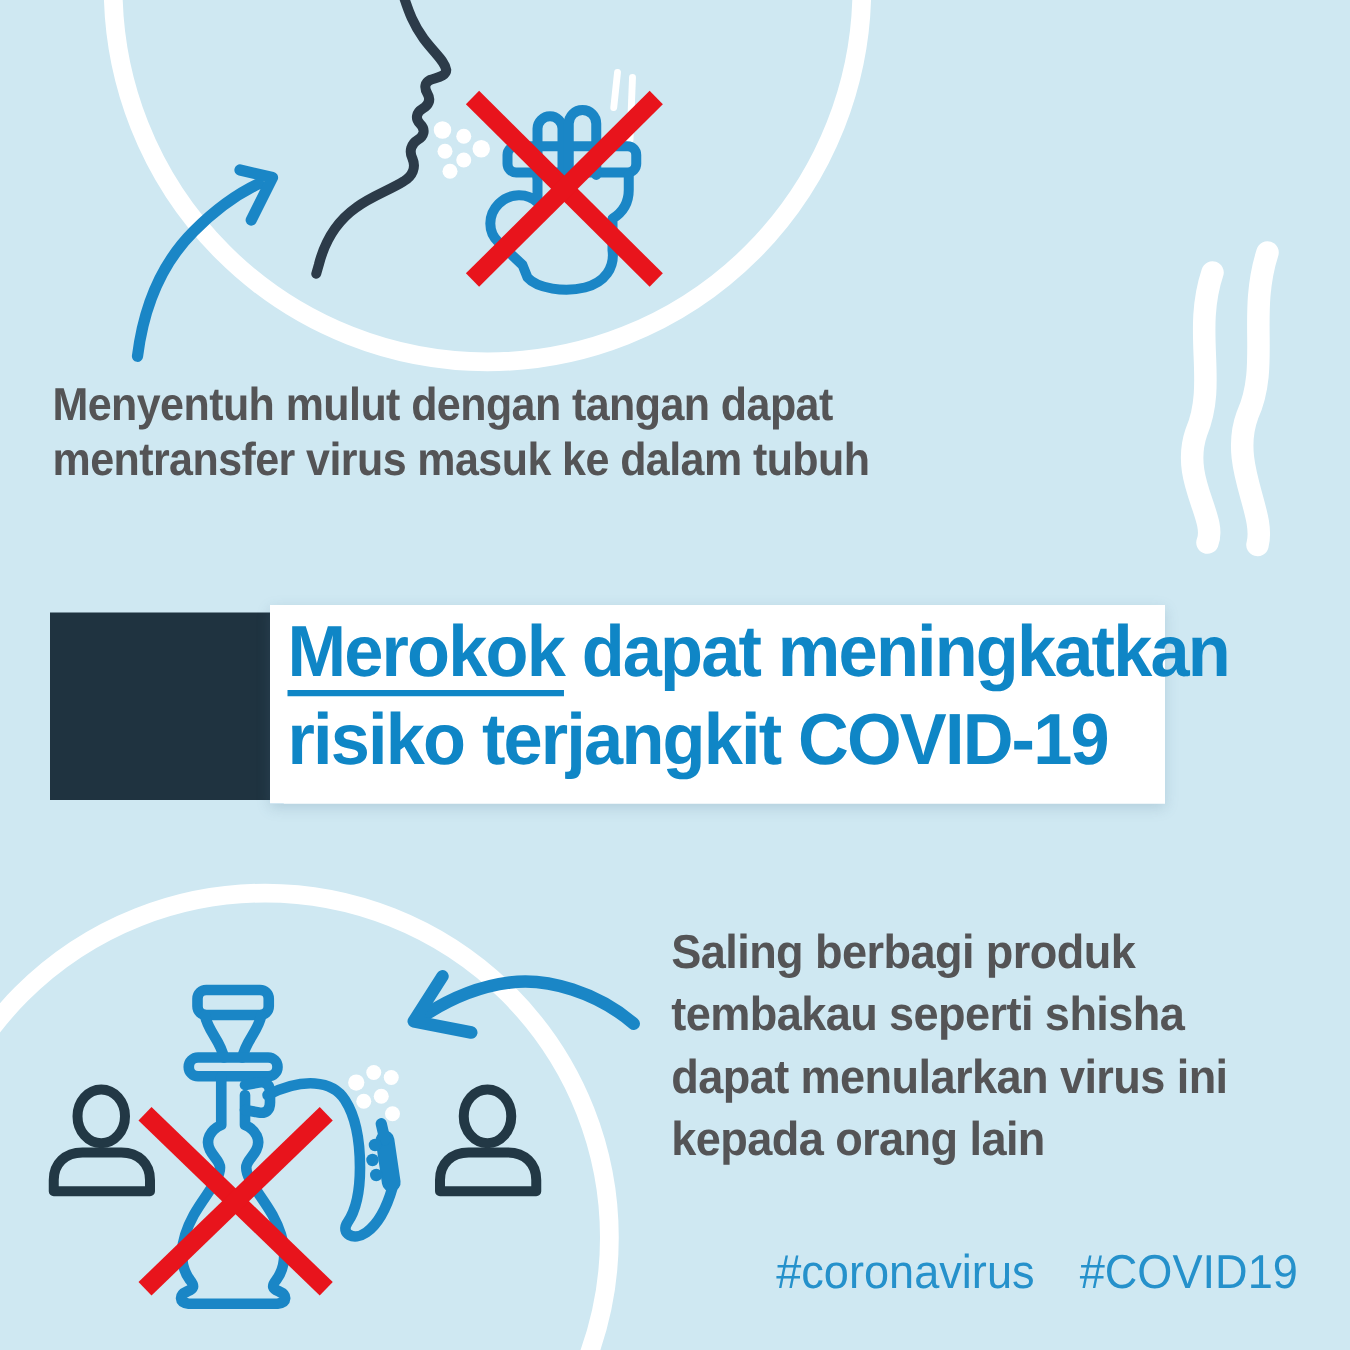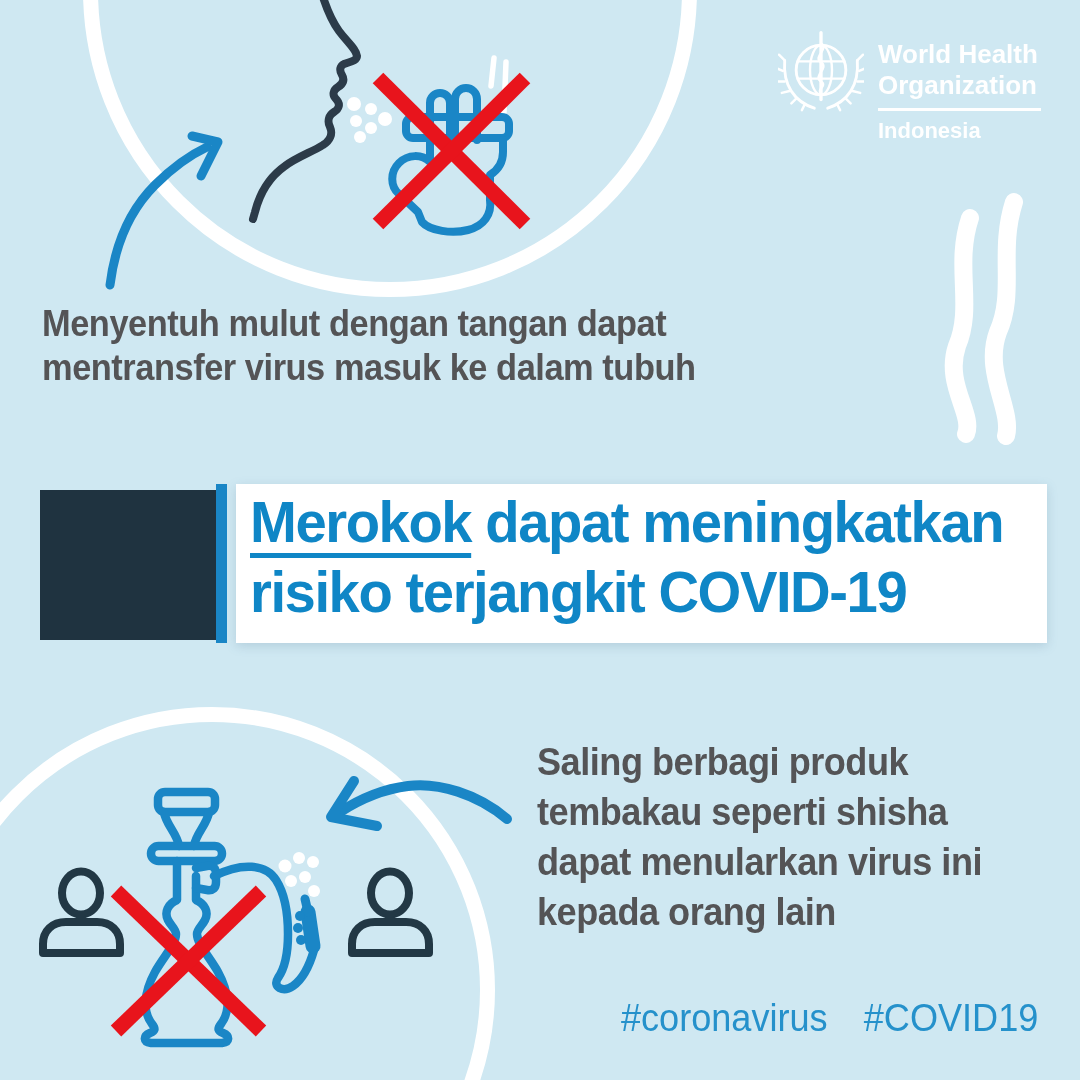--- a/index.html
+++ b/index.html
@@ -22,21 +22,21 @@
   }
   .share-text{
     position:absolute;left:537px;top:737px;
     font-size:38px;font-weight:bold;line-height:50px;letter-spacing:-.5px;
     color:var(--text-gray,#545456);white-space:nowrap;
     transform:scaleX(.95);transform-origin:left top;
   }
   .banner-navy{position:absolute;left:40px;top:490px;width:176px;height:150px;background:var(--navy,#1f3340);}
   .banner-stripe{position:absolute;left:216px;top:484px;width:11px;height:159px;background:var(--accent-blue,#1a86c6);}
   .banner-white{
-    position:absolute;left:236px;top:484px;width:811px;height:159px;background:var(--white,#fff);
+    position:absolute;left:216px;top:484px;width:716px;height:159px;background:var(--white,#fff);
     box-shadow:0 3px 10px rgba(80,120,145,.22);
   }
   .banner-text{
     position:absolute;left:14px;top:3px;
     font-size:58px;font-weight:bold;line-height:70px;letter-spacing:-1.5px;
     color:var(--headline-blue,#0f86c6);white-space:nowrap;
     transform:scaleX(.97);transform-origin:left top;
   }
   .banner-text .emph{
     text-decoration:underline;
@@ -189,33 +189,14 @@
     <div>Saling berbagi produk</div>
     <div>tembakau seperti shisha</div>
     <div>dapat menularkan virus ini</div>
     <div>kepada orang lain</div>
   </div>
 
   <div class="hashtags">
     <span class="tag1">#coronavirus</span><span class="tag2">#COVID19</span>
   </div>
 
-  <div class="who-logo">
-    <svg class="who-emblem" viewBox="-45 -45 90 90" fill="none" stroke="var(--white)" stroke-linecap="round">
-      <circle r="26" stroke-width="3"></circle>
-      <ellipse rx="11.5" ry="26" stroke-width="2.5"></ellipse>
-      <path d="M -24.4 -9 H 24.4 M -24.4 9 H 24.4" stroke-width="2.5"></path>
-      <path d="M 0 -39 L 0 31" stroke-width="3.5"></path>
-      <path d="M 0 -28 C 9 -22, -9 -14, 0 -8 C 9 -2, -9 6, 0 12 C 7 16, -5 21, 0 24" stroke-width="2.5"></path>
-      <path d="M -7 40 C -28 33, -40 16, -38 -10" stroke-width="3"></path>
-      <path d="M 7 40 C 28 33, 40 16, 38 -10" stroke-width="3"></path>
-      <path d="M -38 -10 L -44 -16 M -40 1 L -47 -2 M -38 12 L -45 12 M -33 22 L -41 24 M -26 30 L -31 35 M -17 36 L -20 42" stroke-width="2.5"></path>
-      <path d="M 38 -10 L 44 -16 M 40 1 L 47 -2 M 38 12 L 45 12 M 33 22 L 41 24 M 26 30 L 31 35 M 17 36 L 20 42" stroke-width="2.5"></path>
-    </svg>
-    <div class="who-words">
-      <div class="who-line">World Health</div>
-      <div class="who-line">Organization</div>
-      <div class="who-rule"></div>
-      <div class="who-region">Indonesia</div>
-    </div>
-  </div>
 
 </div>
 
 </body></html>

